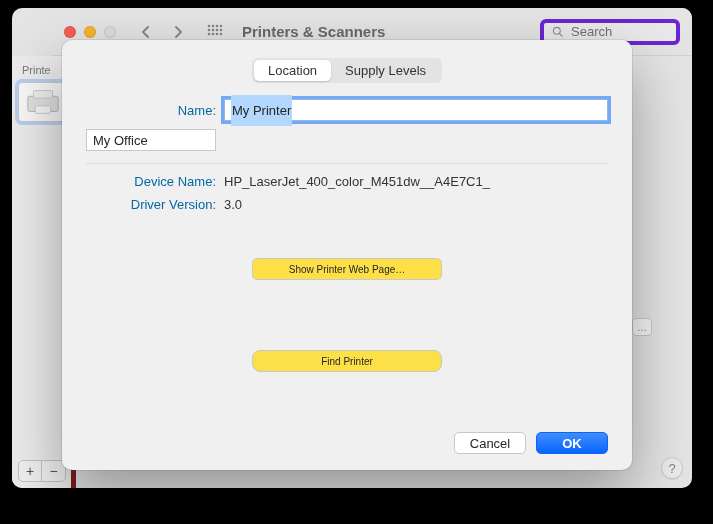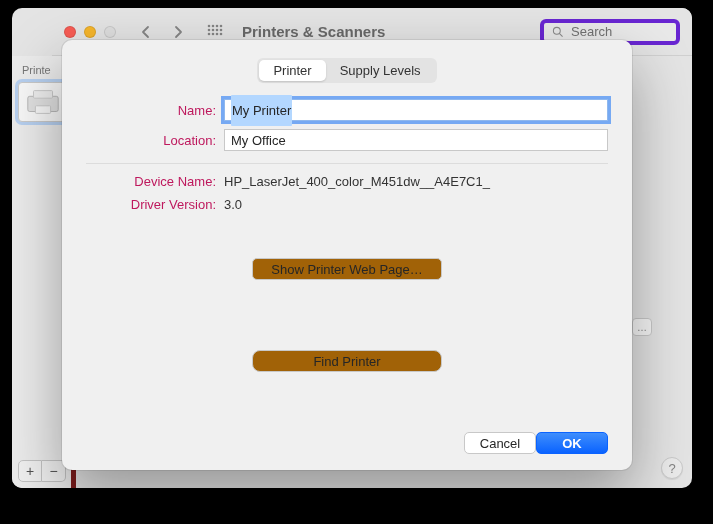--- a/index.html
+++ b/index.html
@@ -157,21 +157,21 @@
     background:#fff;
     box-shadow: 0 1px 2px rgba(0,0,0,.15);
   }
   .form {
     display:grid;
     grid-template-columns: 130px 1fr;
     column-gap: 8px;
     row-gap: 8px;
     align-items: center;
   }
-  .lbl { text-align:right; color:#be185d; }
+  .lbl { text-align:right; color:#0369a1; }
   .field {
     height: 22px;
     border:1px solid #c8c8c8;
     border-radius:0;
     background:#fff;
     padding: 0 6px;
     font-size:13px;
     display:flex;align-items:center;
     outline:none;
   }
@@ -189,29 +189,29 @@
     height:1px; background:#dcdcdc;
     margin: 4px 0 2px;
   }
   .static { color:#333; }
   .mid-btn {
     align-self:center;
     margin-top: 46px;
     width: 190px;
     height: 22px;
     border:1px solid #c8c8c8;
-    background:#a16207;
+    background:#fde047;
     border-radius:5px;
-    font-size:13px;
+    font-size:10px;
     display:flex;align-items:center;justify-content:center;
   }
   .mid-btn.second { margin-top: 70px; border-radius: 8px; }
   .footer {
     margin-top:auto;
-    display:flex; justify-content:flex-end; gap:0;
+    display:flex; justify-content:flex-end; gap:10px;
     padding-top: 12px;
   }
   .btn {
     min-width: 72px; height: 22px;
     border:1px solid #c8c8c8;
     background:#fff;
     border-radius:5px;
     font-size:13px;
     display:flex;align-items:center;justify-content:center;
   }
@@ -312,31 +312,30 @@
 
   <div class="ellipsis-btn">…</div>
 
   <div class="help-btn">?</div>
 
   <div class="window-shade"></div>
 </div>
 
 <div class="sheet">
   <div class="seg">
-    <div class="seg-btn active">Printer</div>
+    <div class="seg-btn active">Location</div>
     <div class="seg-btn">Supply Levels</div>
   </div>
 
   <div class="form">
     <div class="lbl">Name:</div>
     <div class="field focus">
       <span class="seltext">My Printer</span>
     </div>
 
-    <div class="lbl">Location:</div>
     <div class="field">
       <span>My Office</span>
     </div>
 
     <div class="divider"></div>
 
     <div class="lbl">Device Name:</div>
     <div class="static">HP_LaserJet_400_color_M451dw__A4E7C1_</div>
 
     <div class="lbl">Driver Version:</div>

